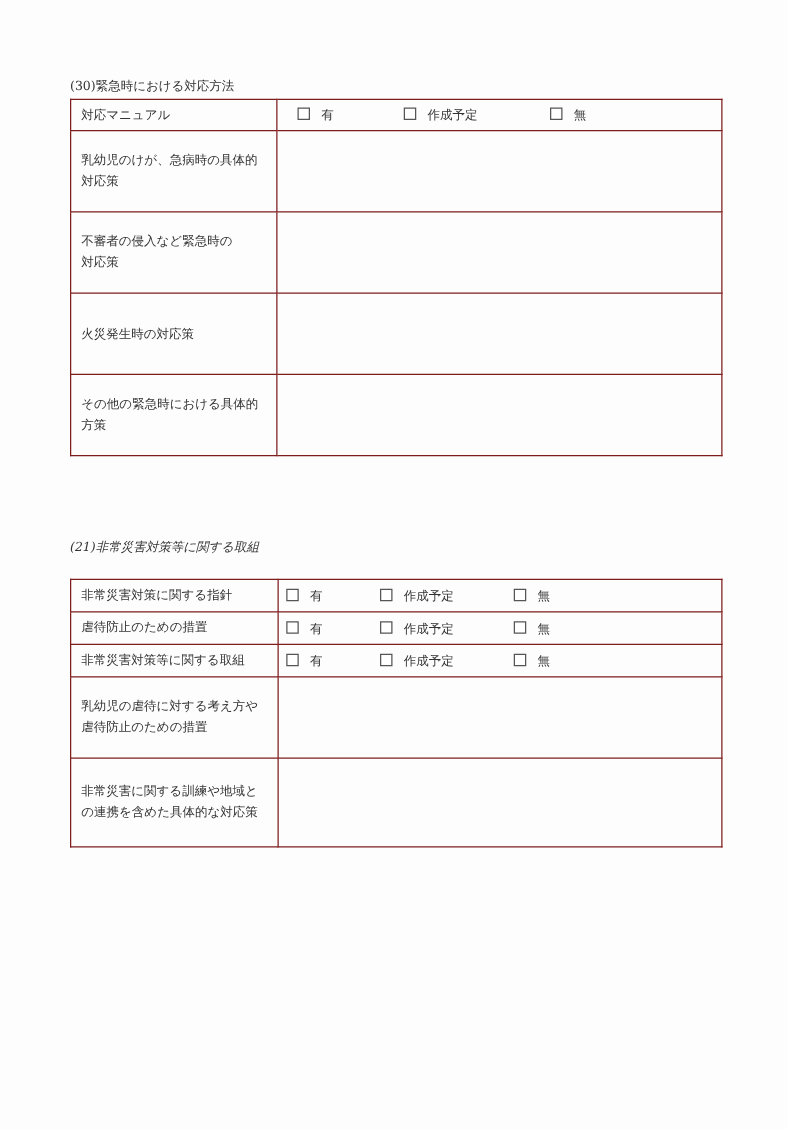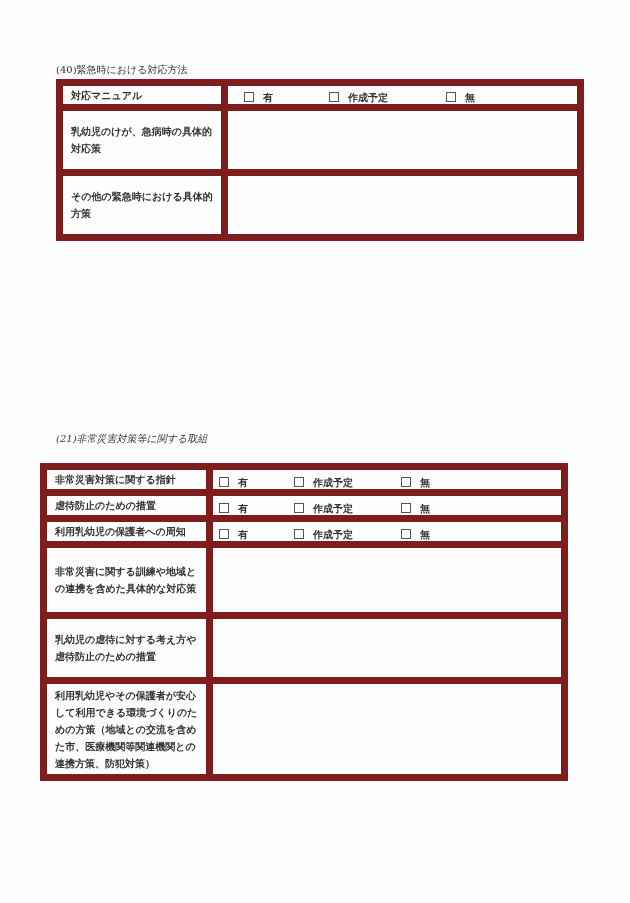--- a/index.html
+++ b/index.html
@@ -6,31 +6,31 @@
   body {
     width: 630px; height: 903px; background: #fdfdfd; position: relative; overflow: hidden;
     font-family: "DejaVu Serif", "Liberation Serif", serif; color: #333;
   }
   .caption { position: absolute; font-size: 10px; line-height: 12px; color: #333; white-space: nowrap; }
   table.form {
     position: absolute; border-collapse: collapse; table-layout: fixed;
     font-size: 10px; line-height: 17px;
   }
   table.form td {
-    border: 7px solid #7f1d1d; padding: 0 0 0 8px; vertical-align: middle; color: #333; font-weight: bold;
+    border: 1px solid #7f1d1d; padding: 0 0 0 8px; vertical-align: middle; color: #333;
   }
   table.form td.label { white-space: pre-line; padding-right: 4px; }
   .opt { position: absolute; white-space: nowrap; font-size: 10px; line-height: 12px; }
   .cell-rel { position: relative; }
   .box { display: inline-block; width: 8px; height: 8px; border: 1px solid #555; vertical-align: -1px; margin-right: 9px; background: #fff; }
 </style>
 </head>
 <body>
 
-<div class="caption" style="left:56px; top:64px;">(40)緊急時における対応方法</div>
+<div class="caption" style="left:56px; top:64px;">(30)緊急時における対応方法</div>
 
 <table class="form" style="left:56px; top:79px; width:521px;">
   <colgroup>
       <col style="width:165px">
       <col style="width:356px">
     </colgroup>
   <tbody>
       <tr style="height:25px">
     <td class="label">対応マニュアル</td>
     <td class="cell-rel">
@@ -38,30 +38,39 @@
       <span class="opt" style="left:101px; top:6px;"><span class="box"></span><span>作成予定</span></span>
       <span class="opt" style="left:218px; top:6px;"><span class="box"></span><span>無</span></span>
     </td>
   </tr>
   <tr style="height:65px">
     <td class="label">乳幼児のけが、急病時の具体的
 対応策</td>
     <td></td>
   </tr>
   <tr style="height:65px">
+    <td class="label">不審者の侵入など緊急時の
+対応策</td>
+    <td></td>
+  </tr>
+  <tr style="height:65px">
+    <td class="label">火災発生時の対応策</td>
+    <td></td>
+  </tr>
+  <tr style="height:65px">
     <td class="label">その他の緊急時における具体的
 方策</td>
     <td></td>
   </tr>
 </tbody>
   </table>
 
 <div class="caption" style="left:56px; top:433px;font-style:italic;">(21)非常災害対策等に関する取組</div>
 
-<table class="form" style="left:40px; top:463px; width:521px;padding-left:19px;">
+<table class="form" style="left:56px; top:463px; width:521px;padding-left:19px;">
   <colgroup>
       <col style="width:166px">
       <col style="width:355px">
     </colgroup>
   <tbody>
       <tr style="height:26px">
     <td class="label">非常災害対策に関する指針</td>
     <td class="cell-rel">
       <span class="opt" style="left:6px; top:7px;"><span class="box"></span><span>有</span></span>
       <span class="opt" style="left:81px; top:7px;"><span class="box"></span><span>作成予定</span></span>
@@ -70,39 +79,31 @@
   </tr>
   <tr style="height:26px">
     <td class="label">虐待防止のための措置</td>
     <td class="cell-rel">
       <span class="opt" style="left:6px; top:7px;"><span class="box"></span><span>有</span></span>
       <span class="opt" style="left:81px; top:7px;"><span class="box"></span><span>作成予定</span></span>
       <span class="opt" style="left:188px; top:7px;"><span class="box"></span><span>無</span></span>
     </td>
   </tr>
   <tr style="height:26px">
-    <td class="label">利用乳幼児の保護者への周知</td>
+    <td class="label">非常災害対策等に関する取組</td>
     <td class="cell-rel">
       <span class="opt" style="left:6px; top:7px;"><span class="box"></span><span>有</span></span>
       <span class="opt" style="left:81px; top:7px;"><span class="box"></span><span>作成予定</span></span>
       <span class="opt" style="left:188px; top:7px;"><span class="box"></span><span>無</span></span>
     </td>
   </tr>
-  <tr style="height:71px">
-    <td class="label">非常災害に関する訓練や地域と
-の連携を含めた具体的な対応策</td>
-    <td></td>
-  </tr>
   <tr style="height:65px">
     <td class="label">乳幼児の虐待に対する考え方や
 虐待防止のための措置</td>
     <td></td>
   </tr>
-  <tr style="height:97px">
-    <td class="label">利用乳幼児やその保護者が安心
-して利用できる環境づくりのた
-めの方策（地域との交流を含め
-た市、医療機関等関連機関との
-連携方策、防犯対策）</td>
+  <tr style="height:71px">
+    <td class="label">非常災害に関する訓練や地域と
+の連携を含めた具体的な対応策</td>
     <td></td>
   </tr>
 </tbody>
   </table>
 
 </body></html>

